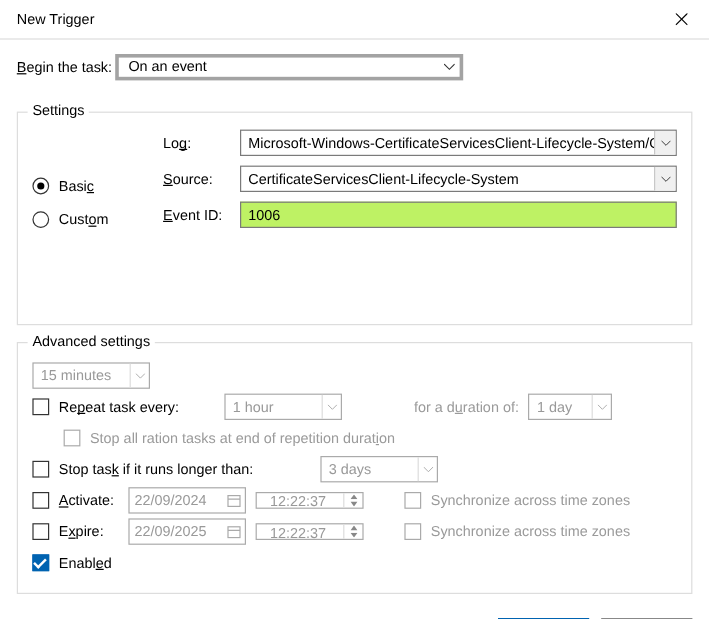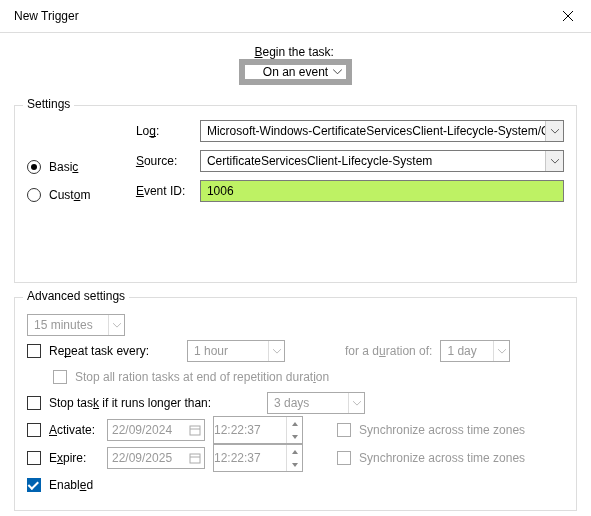--- a/index.html
+++ b/index.html
@@ -3,26 +3,26 @@
 <meta charset="utf-8">
 <style>
   * { box-sizing: border-box; font-family: "Segoe UI", Tahoma, sans-serif; font-size: 12px; }
   body { margin: 0; background: #fff; width: 591px; height: 516px; overflow: hidden; }
   .window { width: 591px; height: 516px; background: #fff; display: flex; flex-direction: column; }
   .titlebar { display: flex; align-items: center; height: 36px; padding: 0 0 0 14px; border-bottom: 1px solid #ddd; }
   .titlebar .title { flex: 1; font-size: 12px; color: #000; }
   .titlebar .close { width: 46px; height: 32px; display: flex; align-items: center; justify-content: center; }
   .titlebar .close svg { width: 10px; height: 10px; }
   .content { flex: 1; padding: 12px 14px 10px 14px; display: flex; flex-direction: column; }
-  .row { display: flex; align-items: center; margin-bottom: 14px; flex-direction: column; }
+  .row { display: flex; align-items: center; margin-bottom: 4px; }
   .begin-label { width: 82px; }
-  .combo { flex: 1; max-width: 290px; height: 22px; border: 6px solid #a3a3a3; display: flex; align-items: flex-end; padding: 0 18px; background: #fff; position: relative; }
+  .combo { flex: 1; max-width: 290px; height: 22px; border: 3px solid #a3a3a3; display: flex; align-items: flex-start; padding: 0 8px; background: #fff; position: relative; }
   .combo .arrow { position: absolute; right: 4px; top: 50%; transform: translateY(-50%); }
   .combo .arrow svg { width: 9px; height: 6px; display: block; }
-  .group { border: 1px solid #ddd; margin-top: 6px; padding: 14px 12px 26px 12px; position: relative; flex: 0 0 auto; }
+  .group { border: 1px solid #ddd; margin-top: 22px; padding: 14px 12px 26px 12px; position: relative; flex: 0 0 auto; }
   .group.settings { height: 178px; }
   .group .legend { position: absolute; top: -9px; left: 8px; background: #fff; padding: 0 4px; color: #000; }
   .settings-body { display: flex; }
   .radio-col { width: 110px; display: flex; flex-direction: column; gap: 14px; padding-top: 4px; justify-content: flex-end; }
   .radio-col label { display: flex; align-items: center; gap: 8px; }
   .radio-dot { width: 14px; height: 14px; border: 1px solid #333; border-radius: 50%; display: inline-flex; align-items: center; justify-content: center; }
   .radio-dot.checked::after { content: ""; width: 6px; height: 6px; background: #000; border-radius: 50%; }
   .underline { text-decoration: underline; text-decoration-skip-ink: none; }
   .fields-col { flex: 1; display: flex; flex-direction: column; gap: 8px; }
   .field-row { display: flex; align-items: center; gap: 6px; }
@@ -39,21 +39,21 @@
   .checkbox.checked::after { content: ""; width: 8px; height: 4px; border-left: 2px solid #fff; border-bottom: 2px solid #fff; transform: rotate(-45deg) translate(0px,-1px); }
   .checkbox.disabled { border-color: #aaa; }
   .chk-label { display: flex; align-items: center; gap: 8px; }
   .chk-label.wide { width: 152px; }
   .small-combo { height: 22px; border: 1px solid #aaa; background: #fff; display: flex; align-items: center; padding: 0 6px; position: relative; color: #999; }
   .small-combo .btn { position: absolute; right: 0; top: 0; bottom: 0; width: 16px; border-left: 1px solid #ddd; display: flex; align-items: center; justify-content: center; }
   .gray { color: #9a9a9a; }
   .indent { padding-left: 26px; }
   .datebox { width: 98px; height: 22px; border: 1px solid #aaa; background: #fff; display: flex; align-items: center; padding: 0 4px; color: #999; position: relative; }
   .datebox .cal { position: absolute; right: 2px; width: 14px; display:flex; align-items:center; justify-content:center; }
-  .timebox { width: 90px; height: 28px; border: 1px solid #aaa; background: #fff; display: flex; align-items: center; padding: 0 0; color: #999; position: relative; }
+  .timebox { width: 90px; height: 14px; border: 1px solid #aaa; background: #fff; display: flex; align-items: flex-start; padding: 0 11px; color: #999; position: relative; }
   .timebox .spin { position: absolute; right: 0; top: 0; bottom: 0; width: 16px; border-left: 1px solid #ddd; display: flex; flex-direction: column; }
   .timebox .spin div { flex: 1; display: flex; align-items: center; justify-content: center; }
   .footer { display: flex; justify-content: flex-end; gap: 10px; padding: 10px 14px 12px 0; }
   .btn-std { width: 76px; height: 24px; border: 1px solid #888; background: #fff; display: flex; align-items: center; justify-content: center; }
   .btn-std.primary { border-color: #0063b1; }
   svg.chev { width: 8px; height: 5px; }
 </style>
 </head>
 <body>
 

